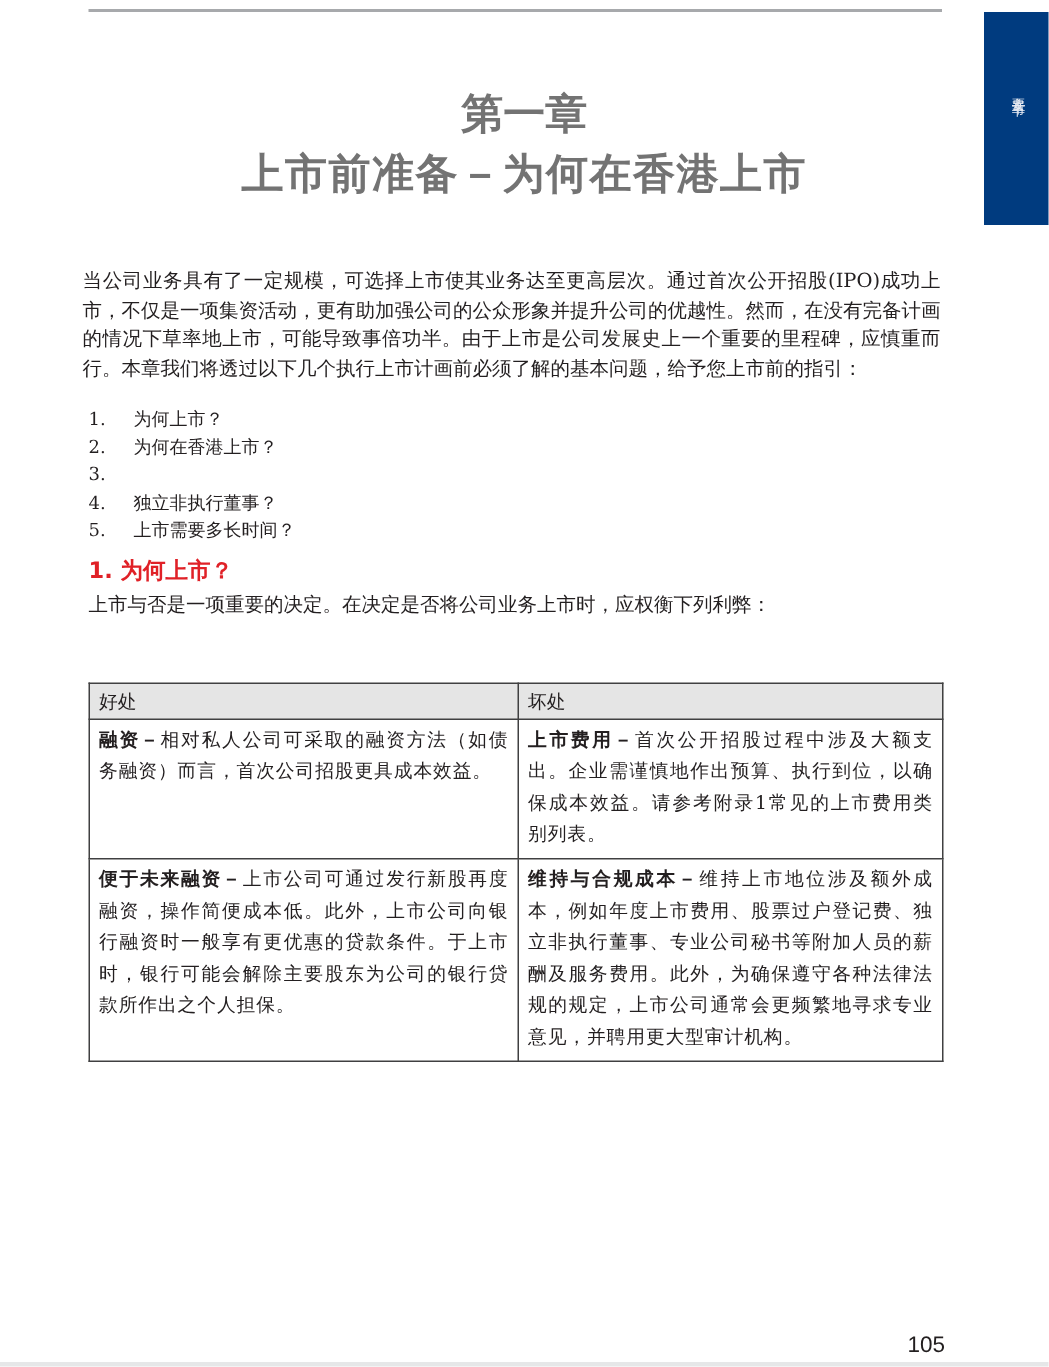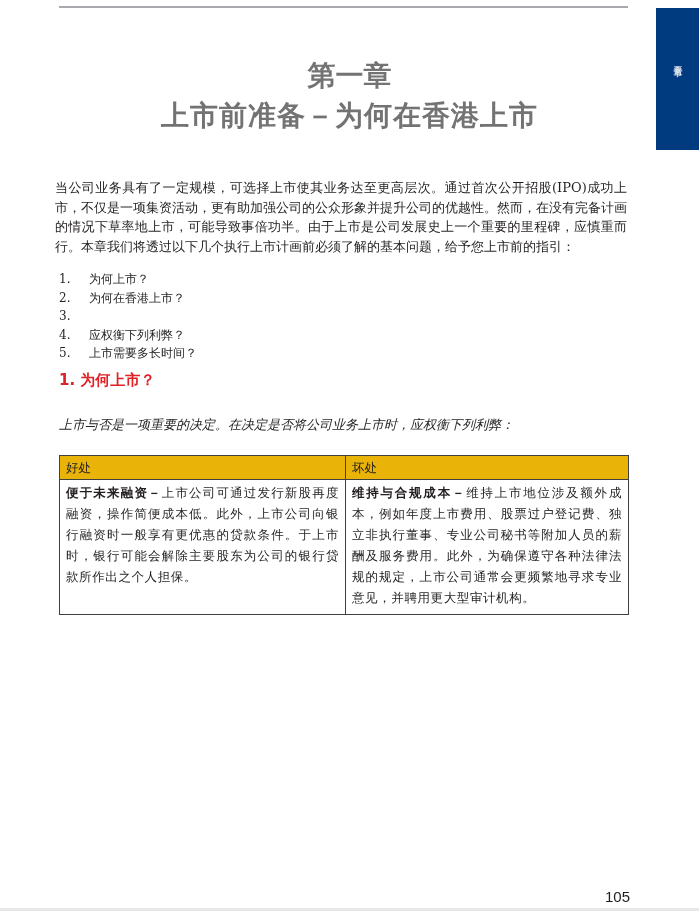--- a/index.html
+++ b/index.html
@@ -40,34 +40,34 @@
     font-size: 12px; line-height: 18.5px;
   }
   .qlist li { display: flex; }
   .qnum { width: 30px; flex: none; }
   .section-heading {
     position: absolute; left: 59px; top: 368px;
     color: #e02127; font-family: "DejaVu Sans", sans-serif; font-weight: bold;
     font-size: 15px; line-height: 24px;
   }
   .lead {
-    position: absolute; left: 59px; top: 415px; width: 572px;
-    font-size: 13px; line-height: 20px; font-style: italic;
+    position: absolute; left: 59px; top: 394px; width: 572px;
+    font-size: 13px; line-height: 20px;
   }
   table.pros-cons {
     position: absolute; left: 59px; top: 455px; width: 569px;
     border-collapse: collapse; table-layout: fixed;
     font-size: 12.5px; line-height: 21px;
   }
   table.pros-cons th, table.pros-cons td {
     border: 1.5px solid #404041; vertical-align: top; text-align: left;
     padding: 2px 6px 6px 6px;
   }
   table.pros-cons th {
-    background: #eab308; font-weight: normal; height: 20px; padding: 1px 6px;
+    background: #e5e5e5; font-weight: normal; height: 20px; padding: 1px 6px;
   }
   table.pros-cons td { text-align: justify; letter-spacing: 0.6px; }
   .term { font-weight: bold; }
   .page-number {
     position: absolute; left: 605px; top: 888px;
     font-family: "Liberation Sans", sans-serif; font-size: 15px; color: #231f20;
   }
   .bottom-rule {
     position: absolute; left: 0; top: 908px; width: 699px; height: 3px; background: #e6e7e8;
   }
@@ -93,21 +93,21 @@
     </li>
   <li>
       <span class="qnum">2.</span>
       <span>为何在香港上市？</span>
     </li>
   <li>
       <span class="qnum">3.</span>
     </li>
   <li>
       <span class="qnum">4.</span>
-      <span>应权衡下列利弊？</span>
+      <span>独立非执行董事？</span>
     </li>
   <li>
       <span class="qnum">5.</span>
       <span>上市需要多长时间？</span>
     </li>
 </ol>
 
 <div class="section-heading">1. 为何上市？</div>
 <p class="lead" style="margin:0">上市与否是一项重要的决定。在决定是否将公司业务上市时，应权衡下列利弊：</p>
 
@@ -116,20 +116,24 @@
       <col style="width:286px">
       <col style="width:283px">
     </colgroup>
   <thead>
     <tr>
       <th>好处</th>
       <th>坏处</th>
     </tr>
   </thead>
   <tbody>
+    <tr style="height:93px">
+      <td><span class="term">融资－</span><span>相对私人公司可采取的融资方法（如债务融资）而言，首次公司招股更具成本效益。</span></td>
+      <td><span class="term">上市费用－</span><span>首次公开招股过程中涉及大额支出。企业需谨慎地作出预算、执行到位，以确保成本效益。请参考附录1常见的上市费用类别列表。</span></td>
+    </tr>
     <tr style="height:120px">
       <td><span class="term">便于未来融资－</span><span>上市公司可通过发行新股再度融资，操作简便成本低。此外，上市公司向银行融资时一般享有更优惠的贷款条件。于上市时，银行可能会解除主要股东为公司的银行贷款所作出之个人担保。</span></td>
       <td><span class="term">维持与合规成本－</span><span>维持上市地位涉及额外成本，例如年度上市费用、股票过户登记费、独立非执行董事、专业公司秘书等附加人员的薪酬及服务费用。此外，为确保遵守各种法律法规的规定，上市公司通常会更频繁地寻求专业意见，并聘用更大型审计机构。</span></td>
     </tr>
   </tbody>
 </table>
 
 <div class="page-number">105</div>
 <div class="bottom-rule"></div>
 

